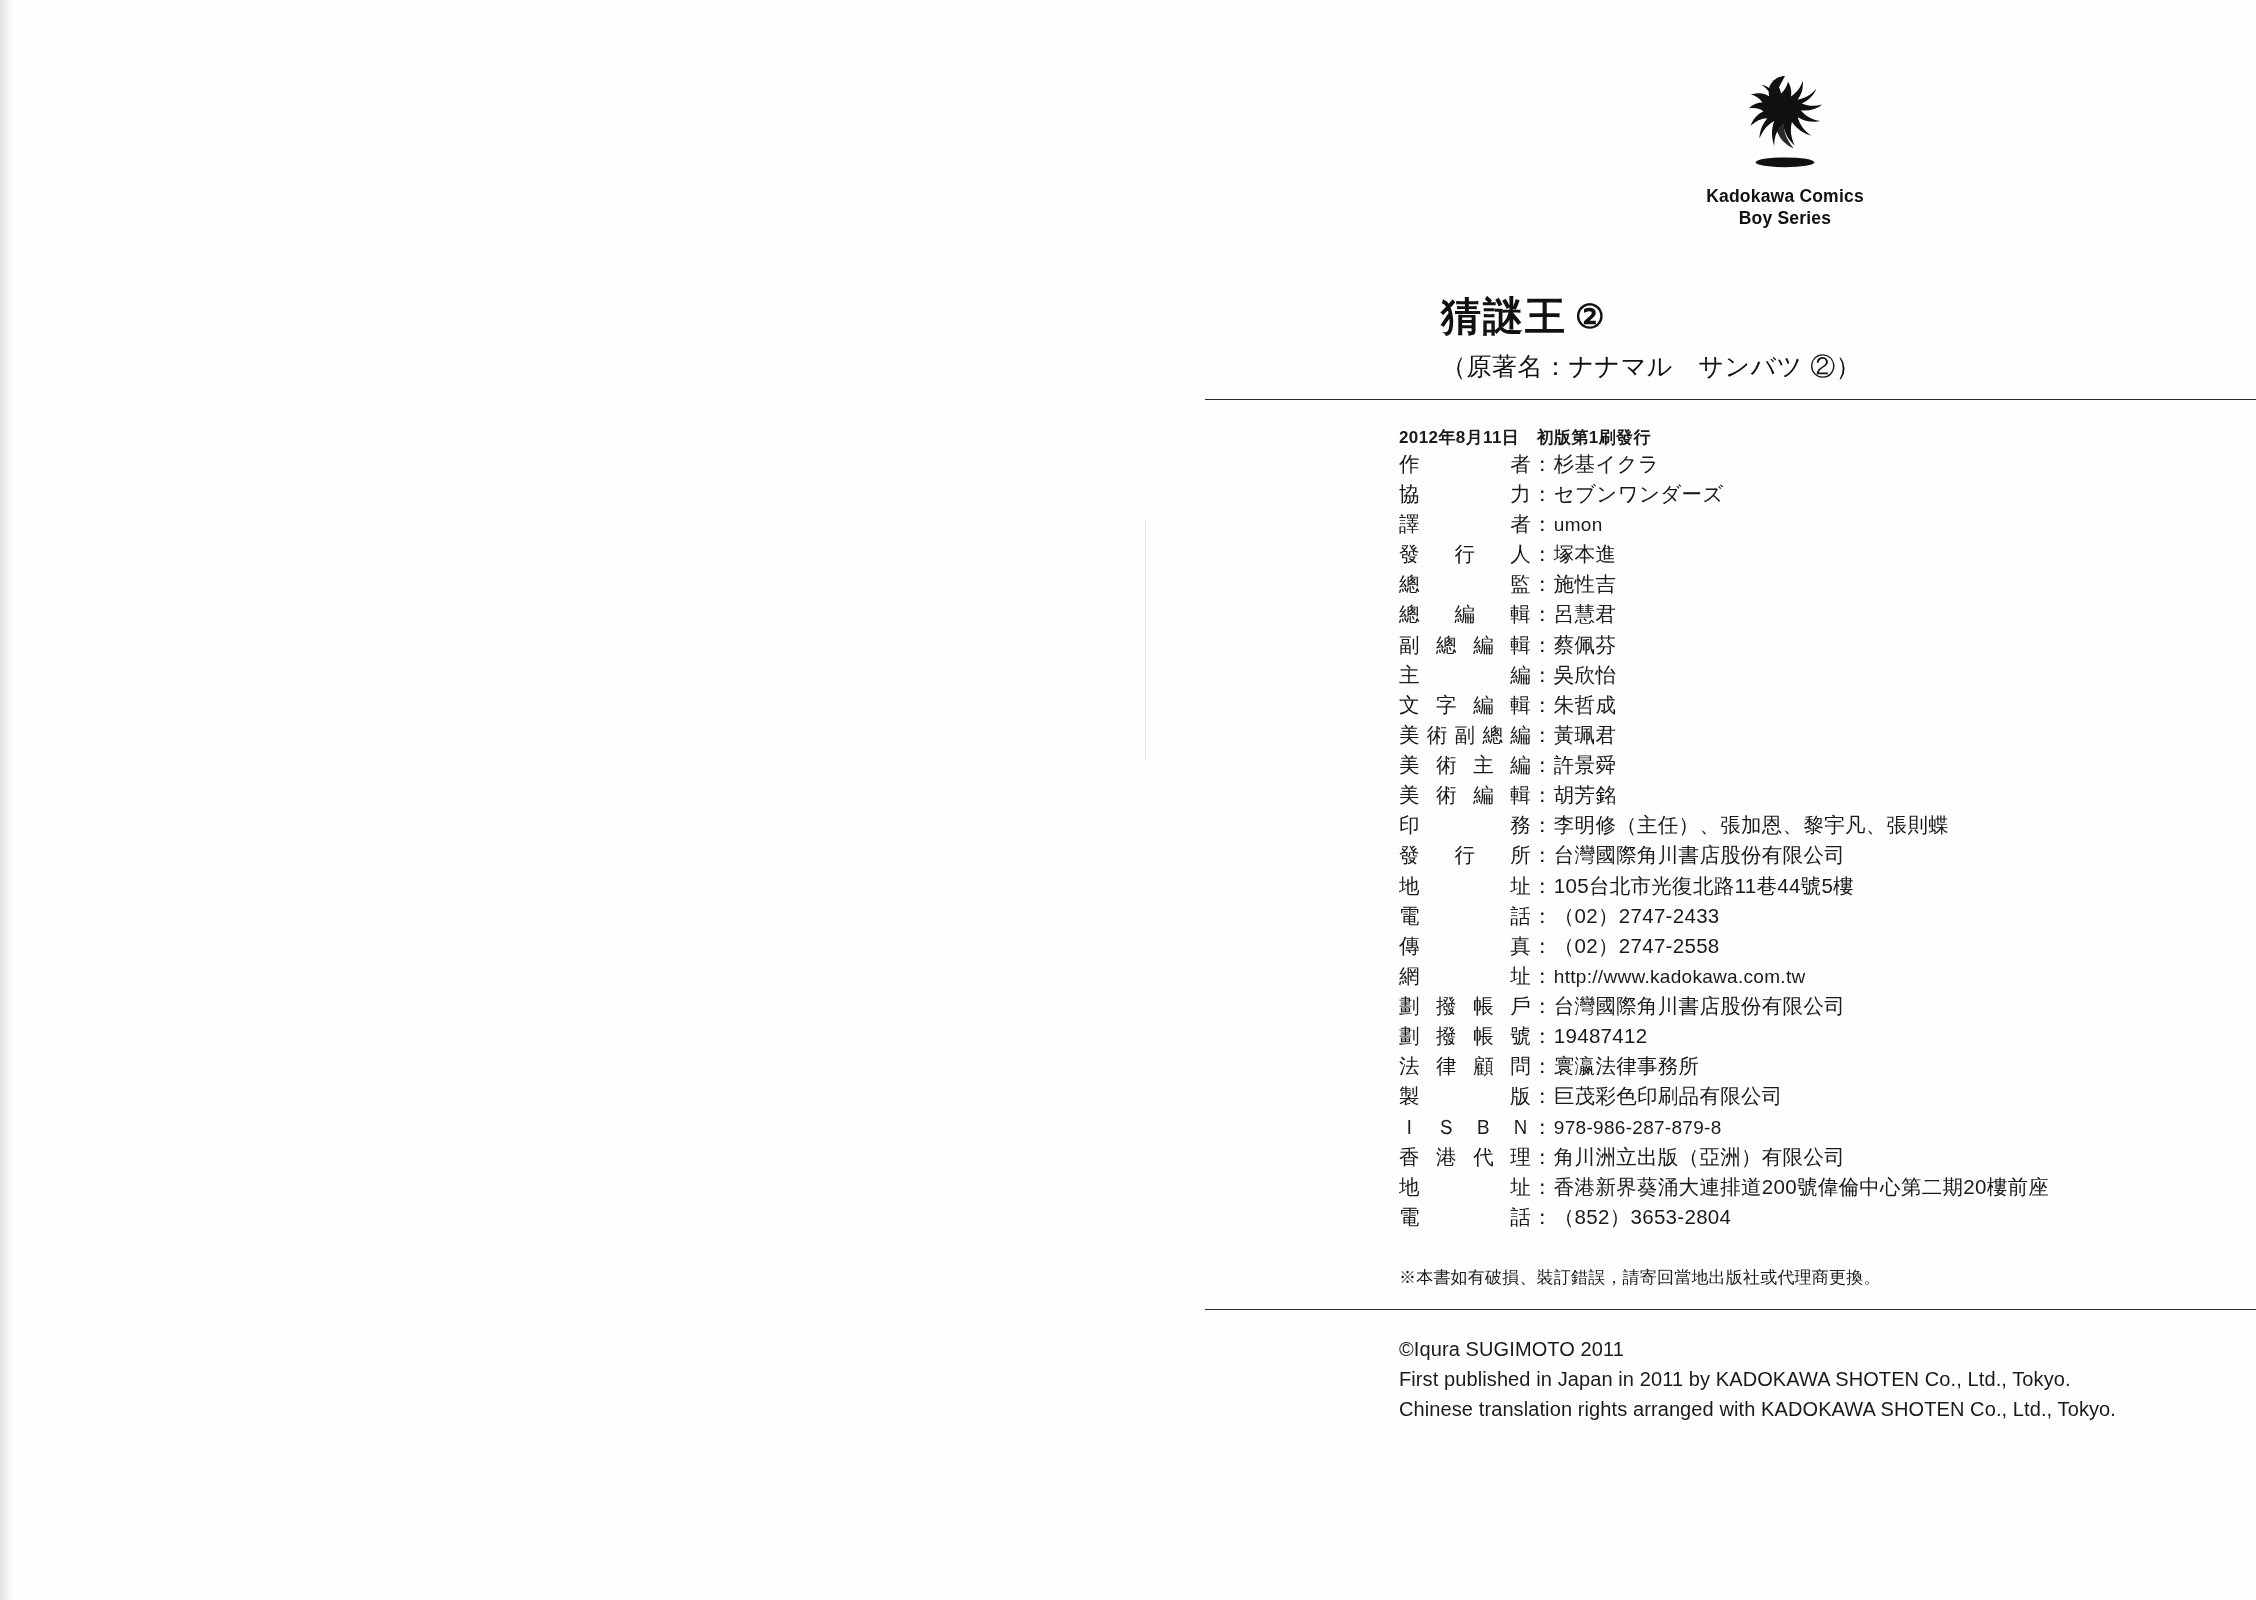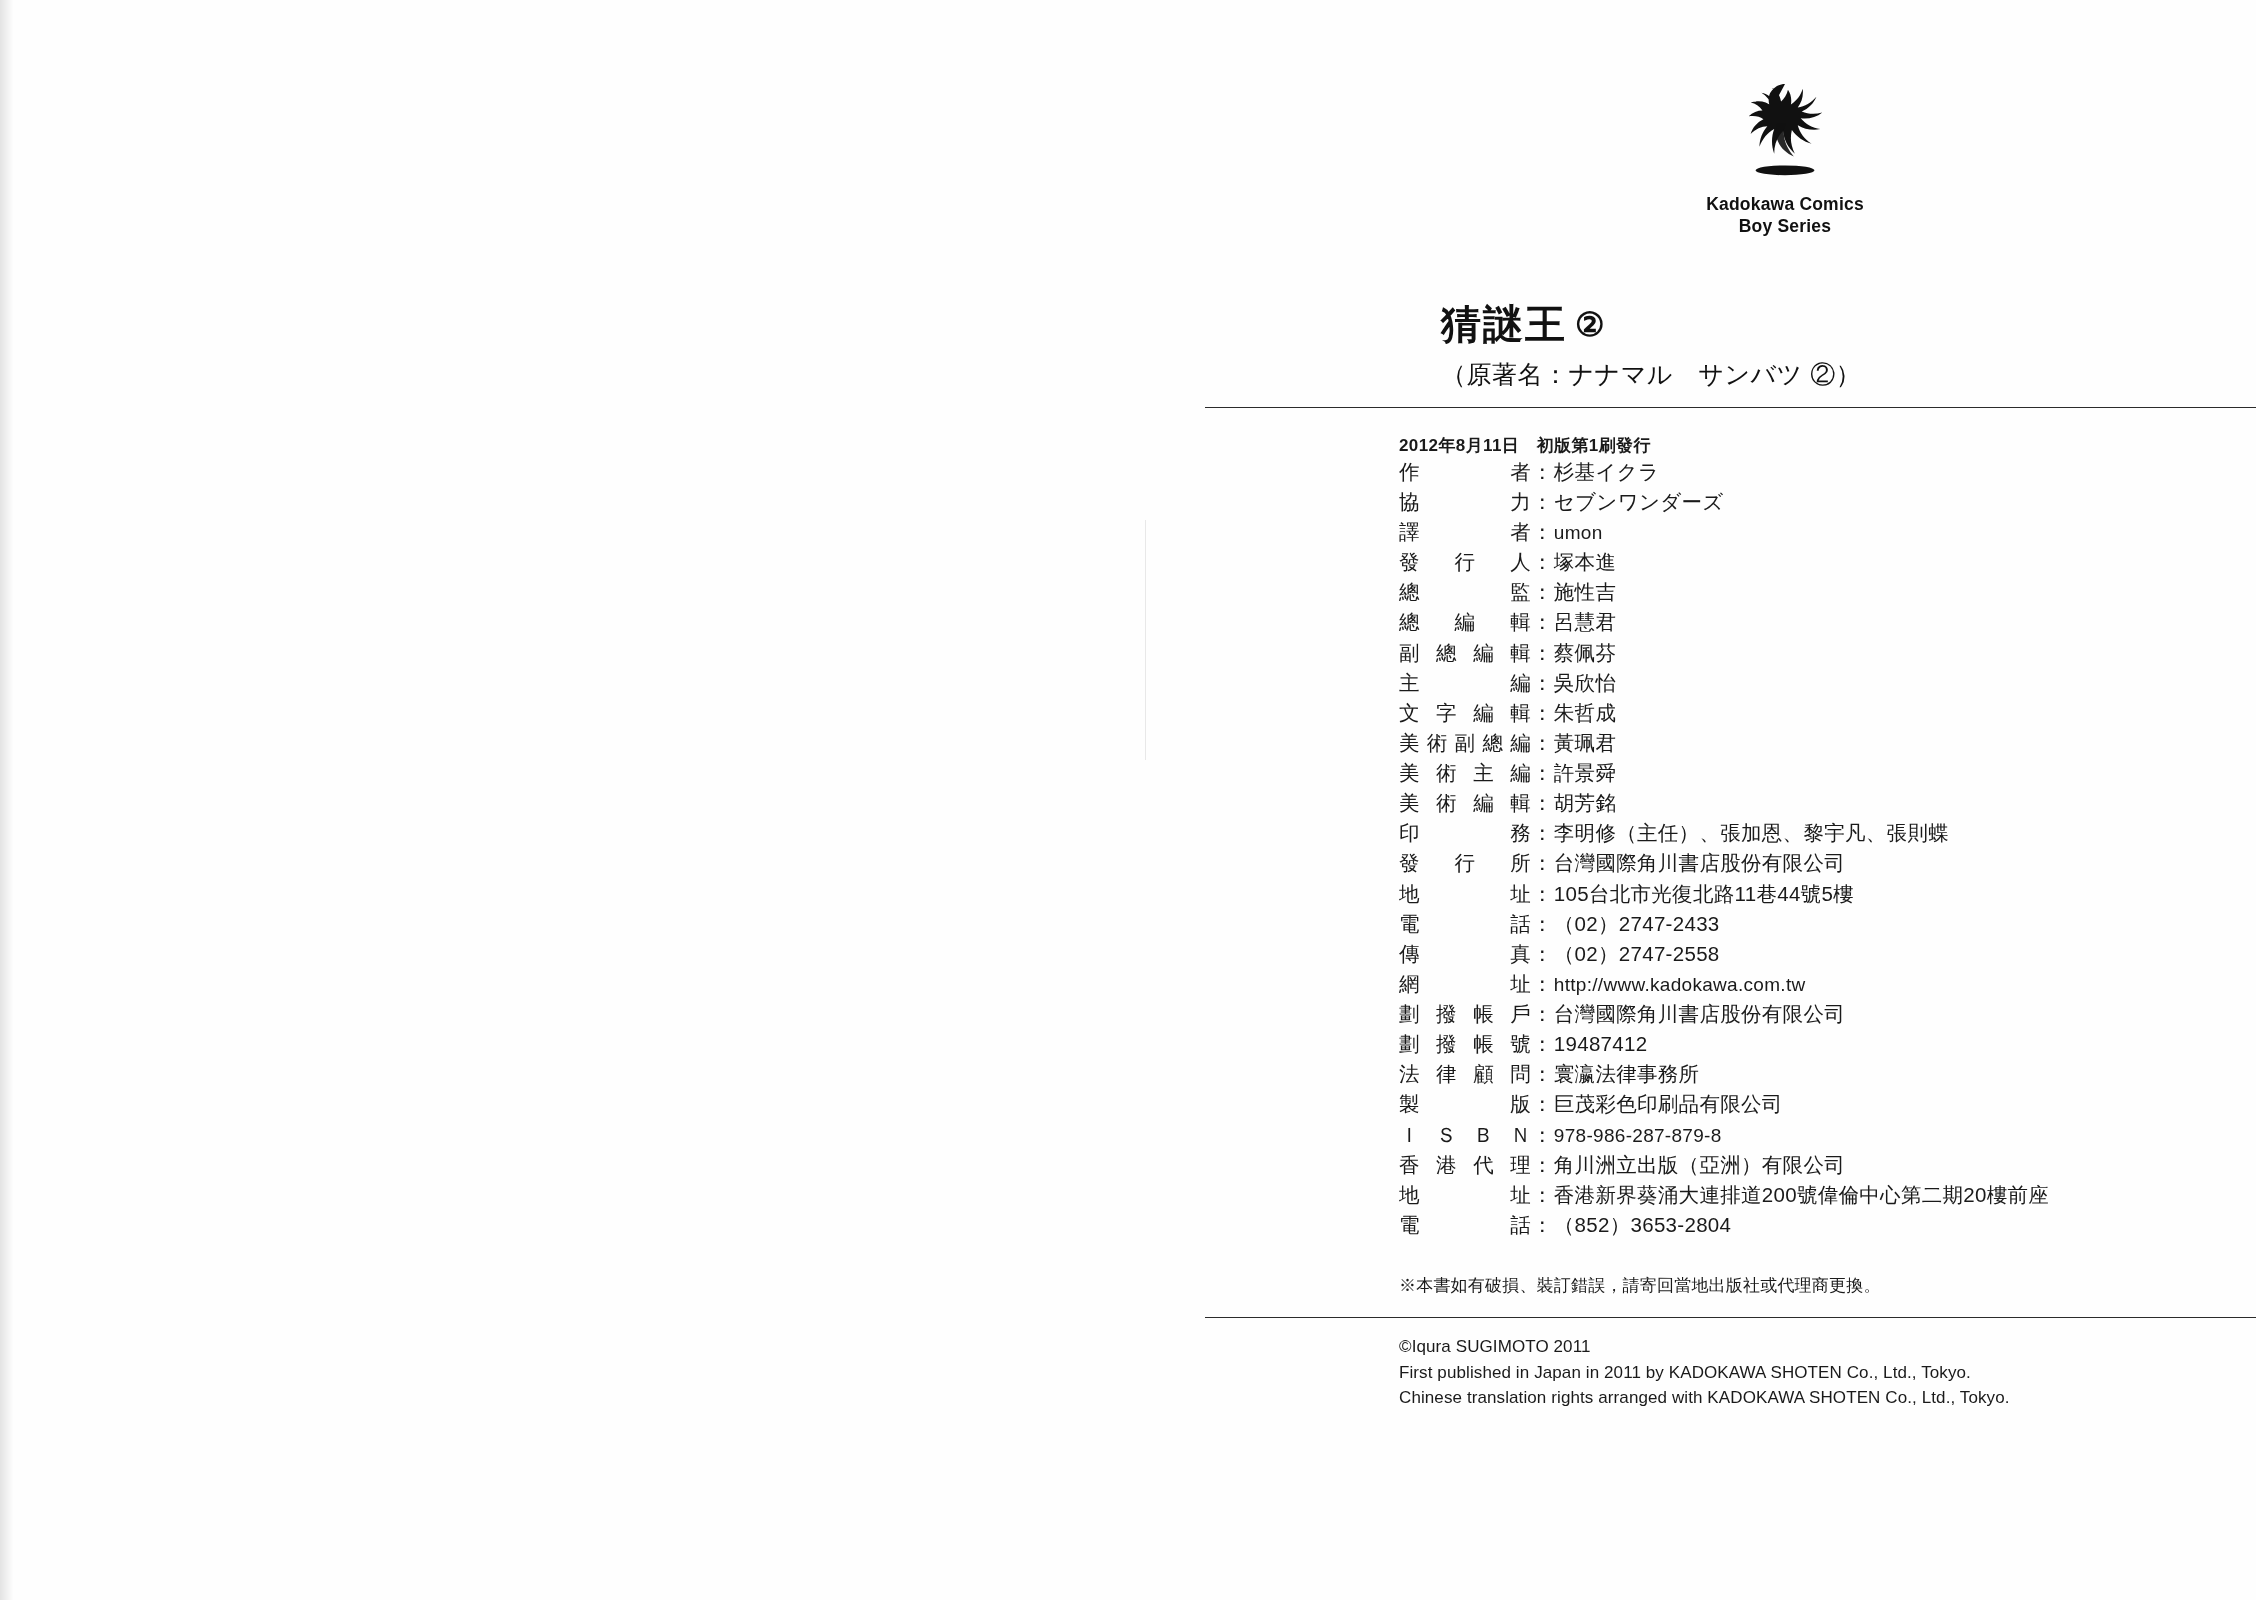--- a/index.html
+++ b/index.html
@@ -36,21 +36,21 @@
     top: 520px;
     width: 1px;
     height: 240px;
     background: #e8e8e8;
   }
 
   
   .colophon {
     position: absolute;
     left: 1395px;
-    top: 80px;
+    top: 72px;
     width: 780px;
   }
 
   .logo-block {
     width: 100%;
     display: flex;
     flex-direction: column;
     align-items: center;
     margin-bottom: 64px;
   }
@@ -152,23 +152,23 @@
   .rule2 {
     margin-top: 20px;
     border: 0;
     border-top: 1px solid #2b2b2b;
     width: 1180px;
     position: relative;
     left: -190px;
   }
 
   .copyright {
-    margin-top: 16px;
+    margin-top: 24px;
     padding-left: 4px;
-    font-size: 17px;
+    font-size: 20px;
     line-height: 1.5;
     letter-spacing: 0.1px;
     white-space: nowrap;
   }
   .copyright div { }
 </style>
 </head>
 <body>
 
 <div class="page">

